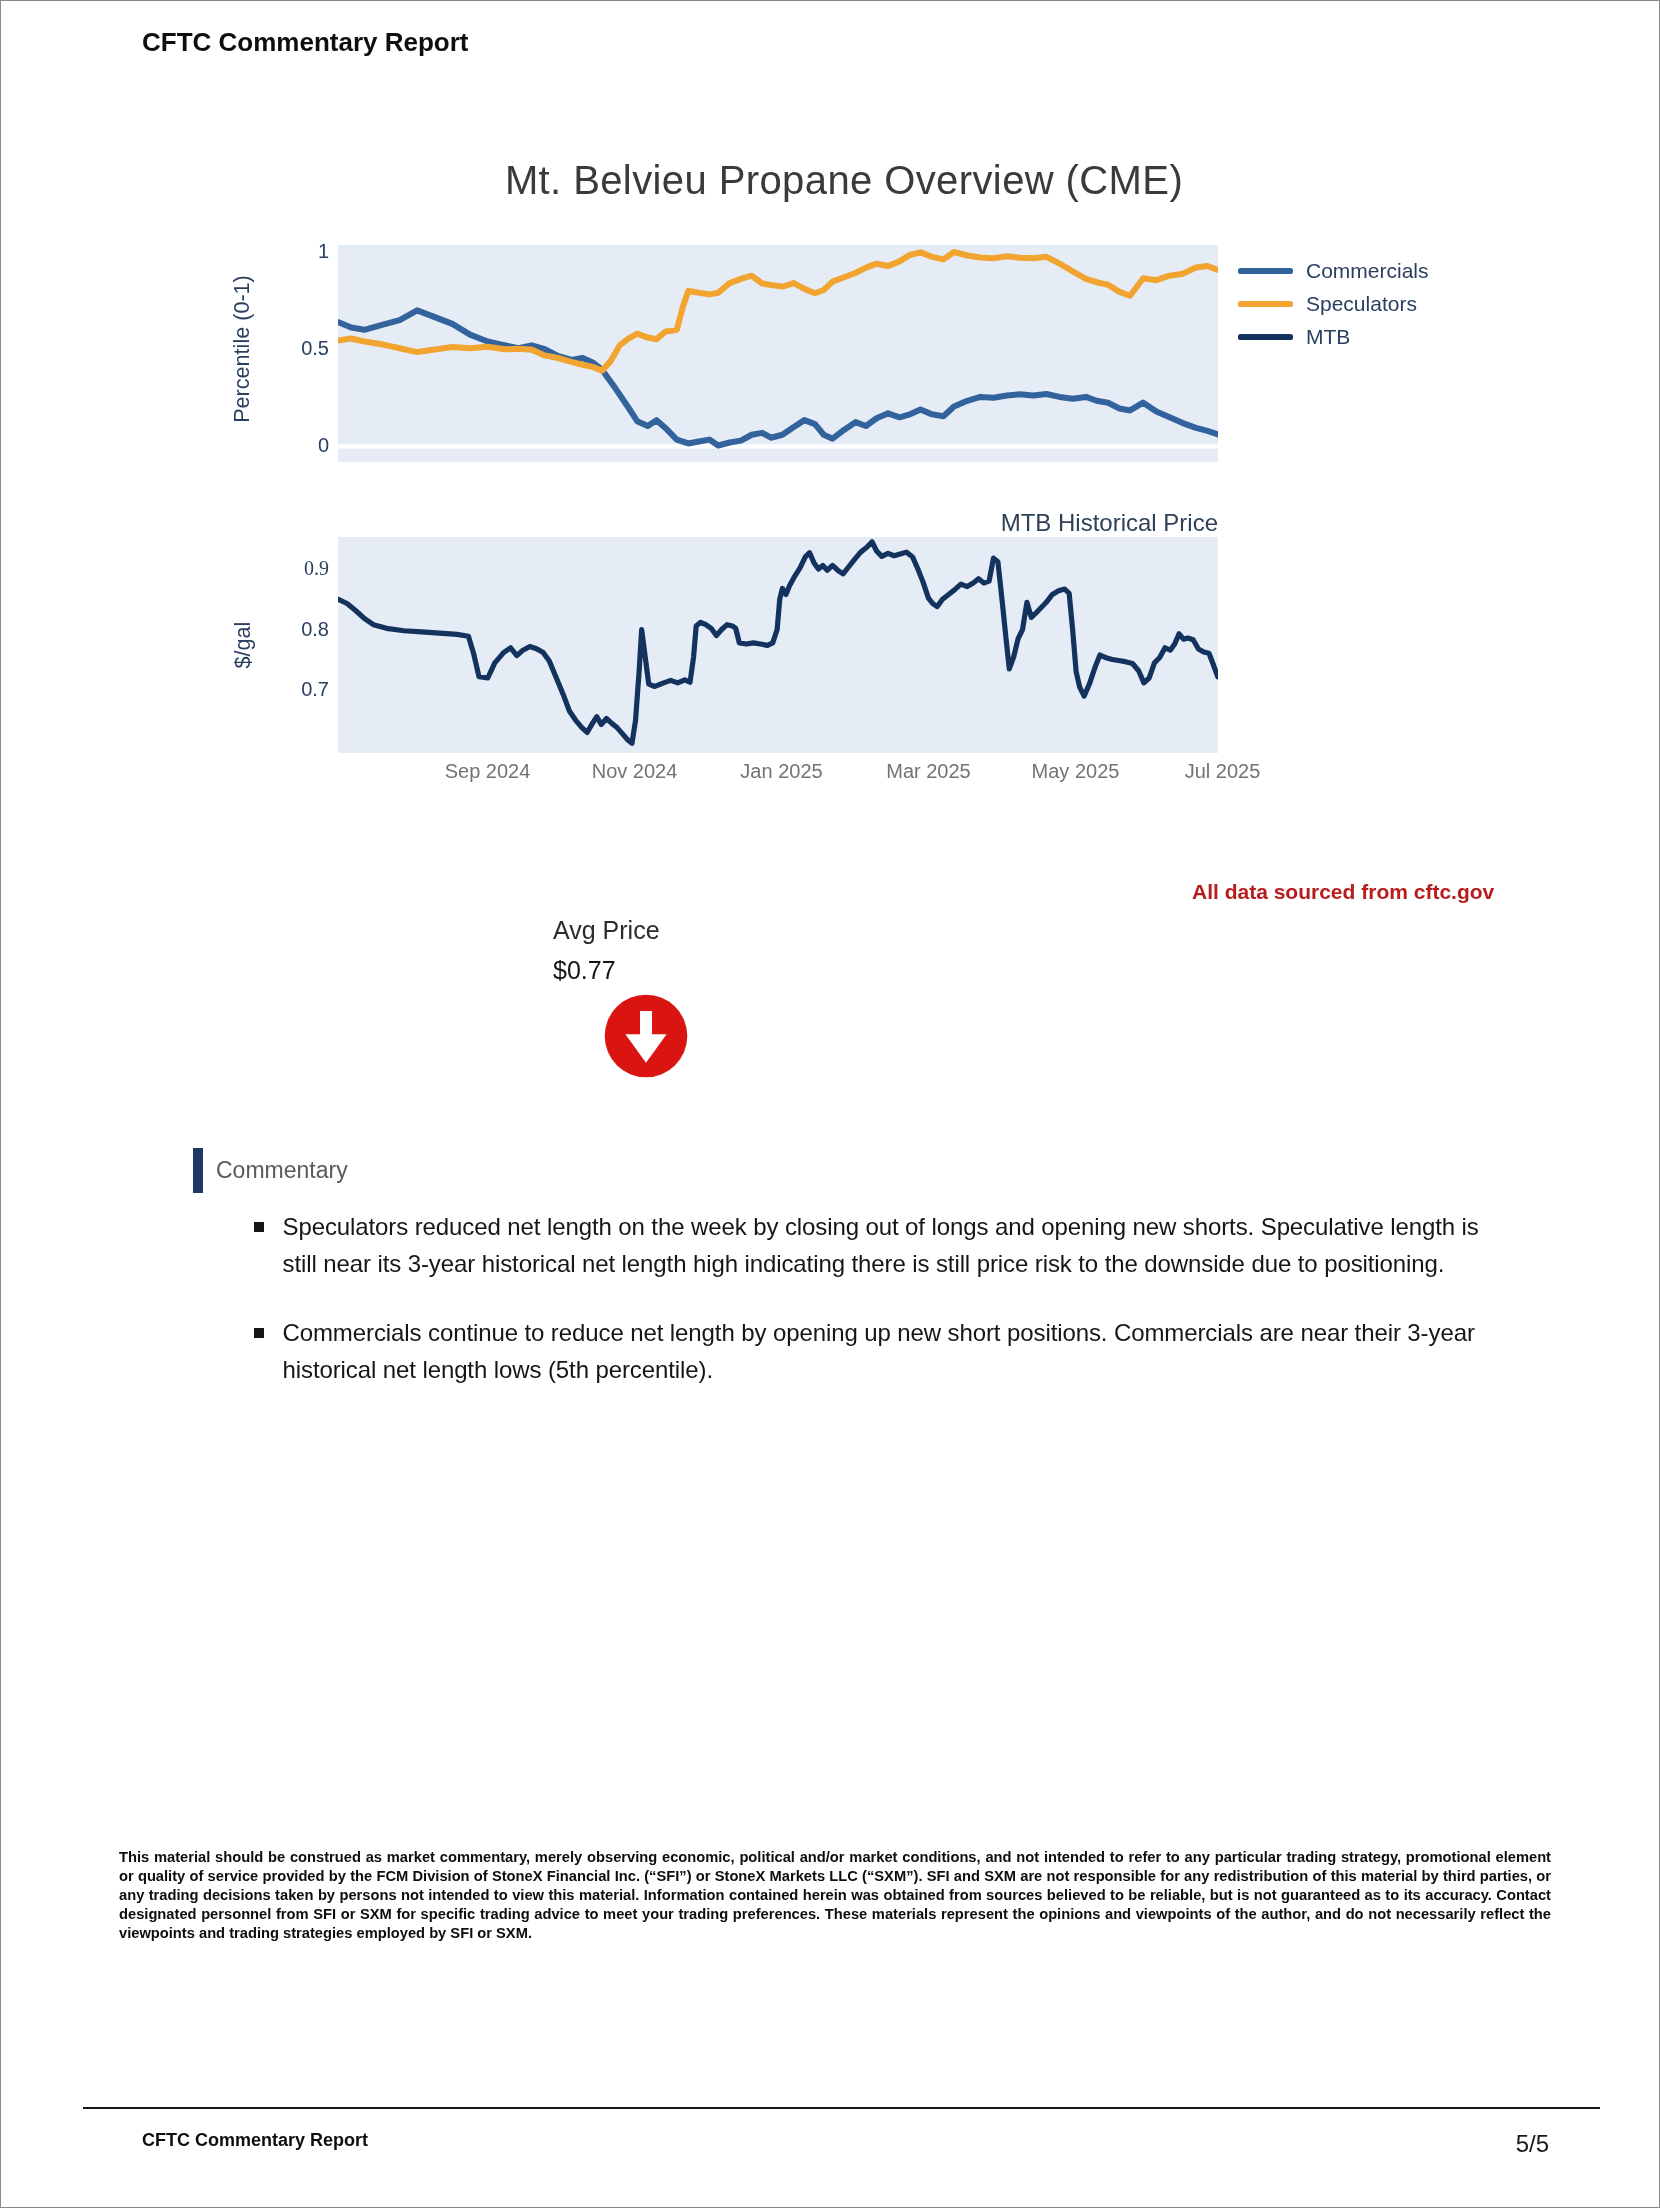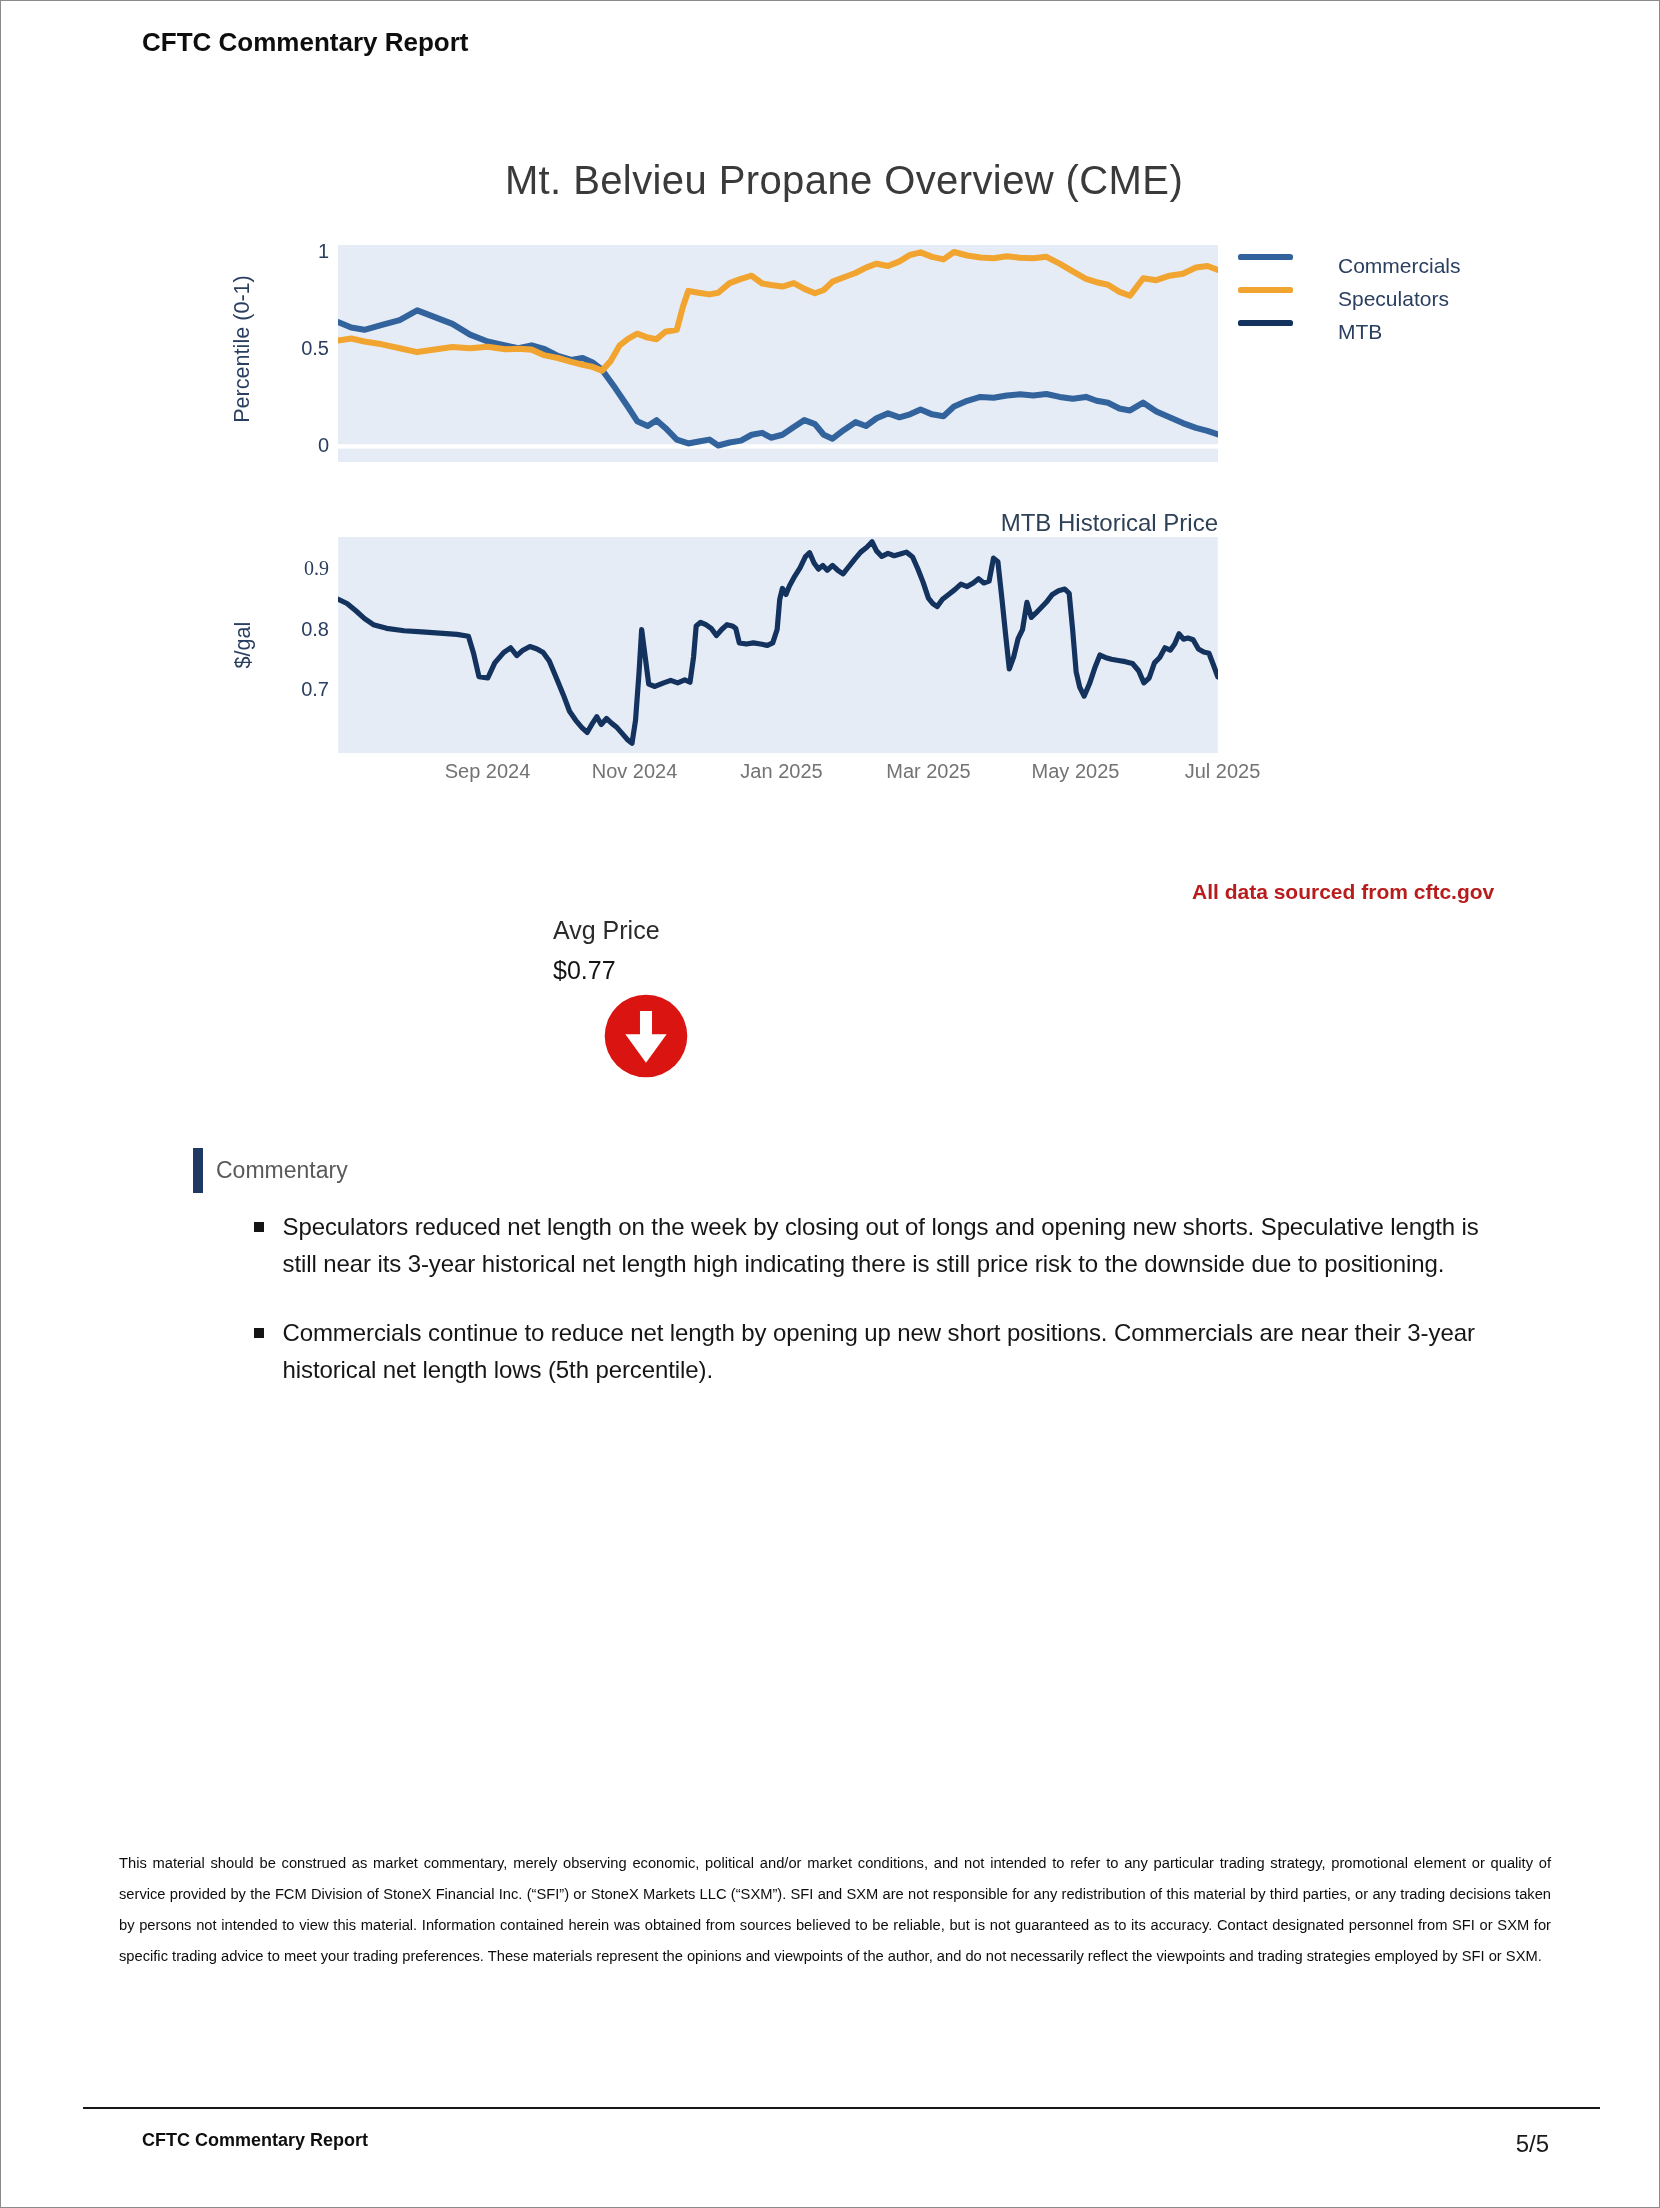--- a/index.html
+++ b/index.html
@@ -10,35 +10,35 @@
   }
   .abs{position:absolute;}
   .report-header{left:141px;top:26px;font-size:26px;font-weight:bold;color:#0e0e0e;}
   .fig-title{left:0;top:157px;width:1686px;text-align:center;font-size:40px;font-weight:400;color:#3a3a3a;letter-spacing:0.4px;}
   .chart-svg{position:absolute;display:block;}
   .ytick{position:absolute;width:86px;text-align:right;font-size:20px;color:#2a3f5f;}
   .xtick{position:absolute;width:147px;text-align:center;font-size:20px;color:#737373;}
   .yaxis-title{position:absolute;font-size:21.6px;color:#2a3f5f;text-align:center;transform:rotate(-90deg);}
   .chart2-title{position:absolute;left:337px;top:508px;width:880px;text-align:right;font-size:24px;color:#2e4157;}
   .legend{position:absolute;left:1237px;top:253px;}
-  .legend-row{display:flex;height:33px;gap:32px;}
+  .legend-row{display:flex;align-items:center;height:33px;}
   .legend-swatch{width:55px;height:6px;border-radius:2.6px;margin-right:13px;flex:none;}
   .legend-label{font-size:21px;color:#2a3f5f;white-space:nowrap;}
   .source-note{left:1191px;top:879px;font-size:21px;font-weight:bold;color:#b91c1c;}
   .stat{position:absolute;width:311px;}
   .stat-label{font-size:25px;color:#2b2b2b;}
   .stat-value{font-size:25px;color:#141414;margin-top:11.2px;}
   .stat-arrow{position:absolute;left:50px;top:77px;width:86px;height:86px;}
   .commentary-bar{left:192px;top:1147px;width:9.5px;height:45px;background:#1f3864;}
   .commentary-heading{left:215px;top:1156px;font-size:23px;color:#5a5a5a;}
   .bullets{left:253px;top:1207px;width:1245px;}
   .bullet-row{display:flex;margin-bottom:32px;}
   .bullet-marker{width:9.5px;height:9.5px;background:#151515;margin-top:14px;flex:none;}
   .bullet-text{margin-left:19px;width:1211px;font-size:24px;line-height:37px;color:#161616;letter-spacing:-0.1px;}
-  .disclaimer{left:118px;top:1847px;width:1432px;font-size:14.7px;line-height:31px;font-weight:normal;color:#0d0d0d;text-align:justify;}
+  .disclaimer{left:118px;top:1847px;width:1432px;font-size:14.7px;line-height:19px;font-weight:bold;color:#0d0d0d;text-align:justify;}
   .footer-rule{left:82px;top:2106px;width:1517px;height:1.7px;background:#161616;}
   .footer-title{left:141px;top:2129px;font-size:18px;font-weight:bold;color:#0e0e0e;}
   .footer-page{left:1375px;top:2129px;width:173px;text-align:right;font-size:24px;color:#1a1a1a;}
 </style>
 </head>
 <body>
 
 <div class="page">
 
   <div class="abs report-header">CFTC Commentary Report</div>

